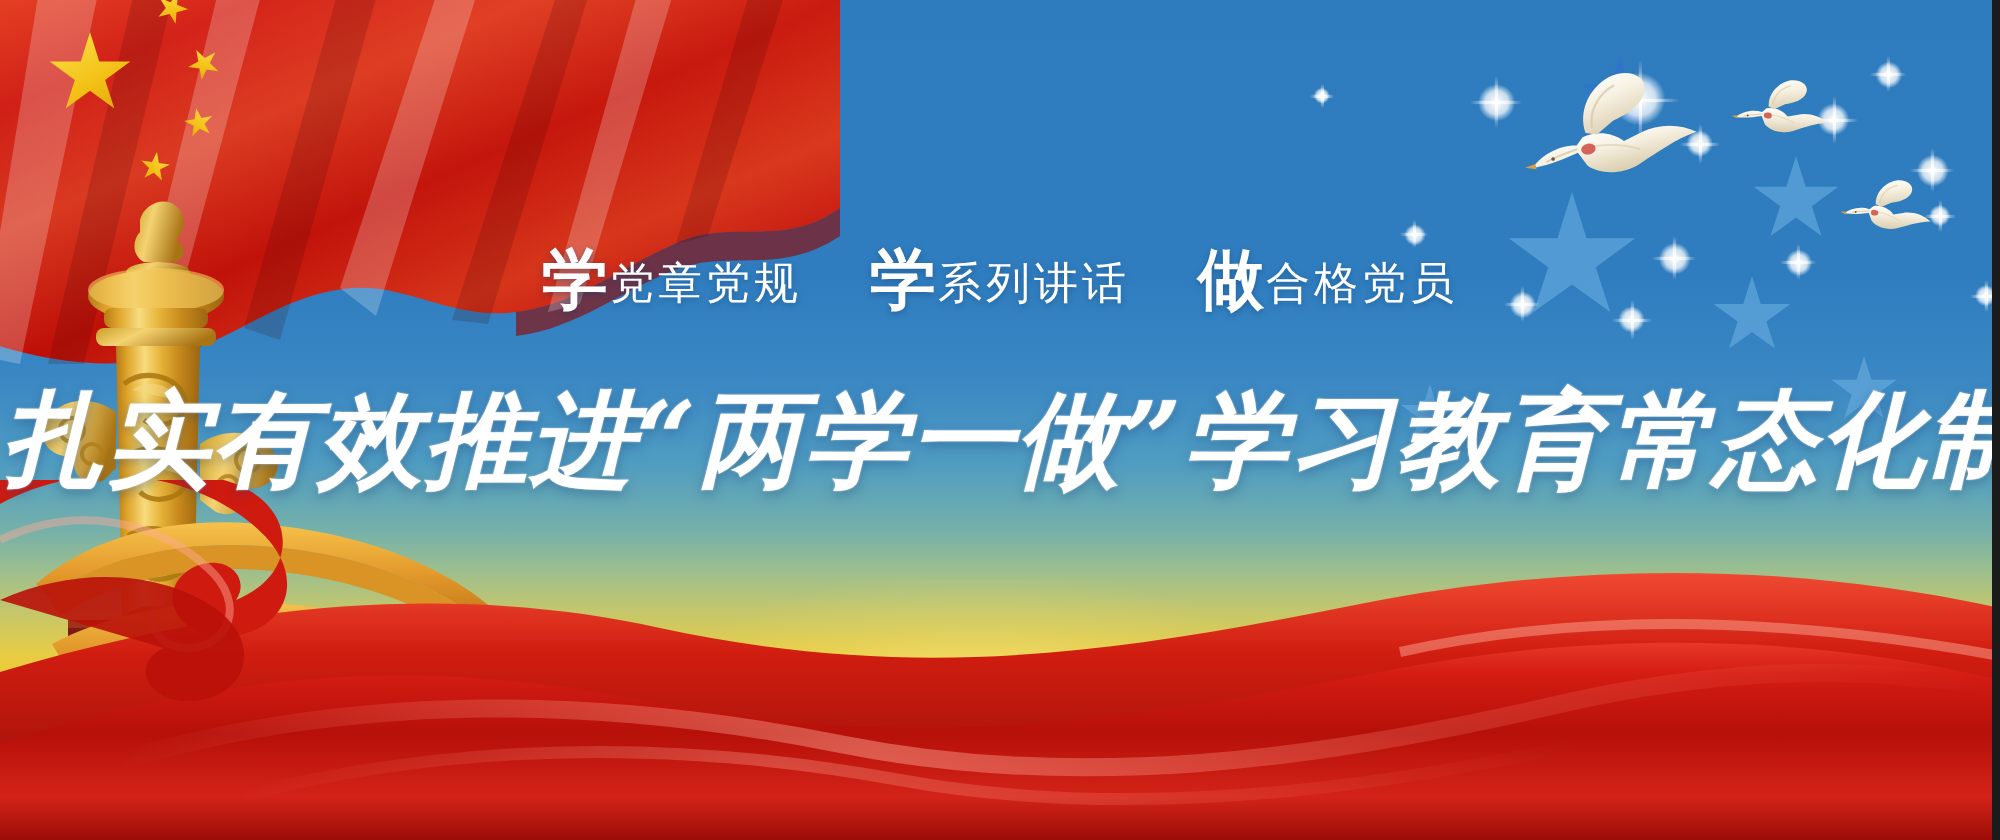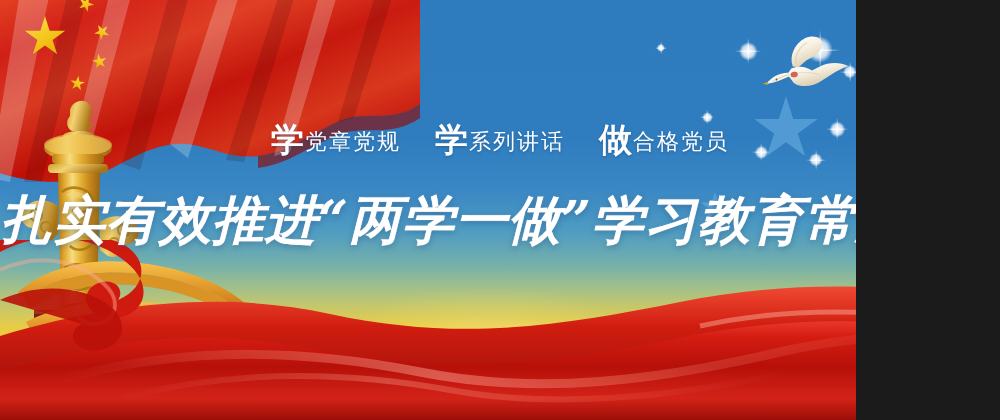--- a/index.html
+++ b/index.html
@@ -1,17 +1,17 @@
 <!DOCTYPE html>
 <html><head>
 <meta charset="utf-8">
 <style>
   html,body{margin:0;padding:0;background:#1b1b1b;}
   #banner{
-    position:relative;width:856px;height:420px;overflow:hidden;
+    position:relative;width:996px;height:420px;overflow:hidden;
     font-family:"DejaVu Sans","Liberation Sans",sans-serif;
     user-select:none;
   }
   .layer{position:absolute;inset:0;}
 
   
   #sky{
     background:linear-gradient(to bottom,
       #2e7cbe 0%,
       #2f7dbf 33%,

